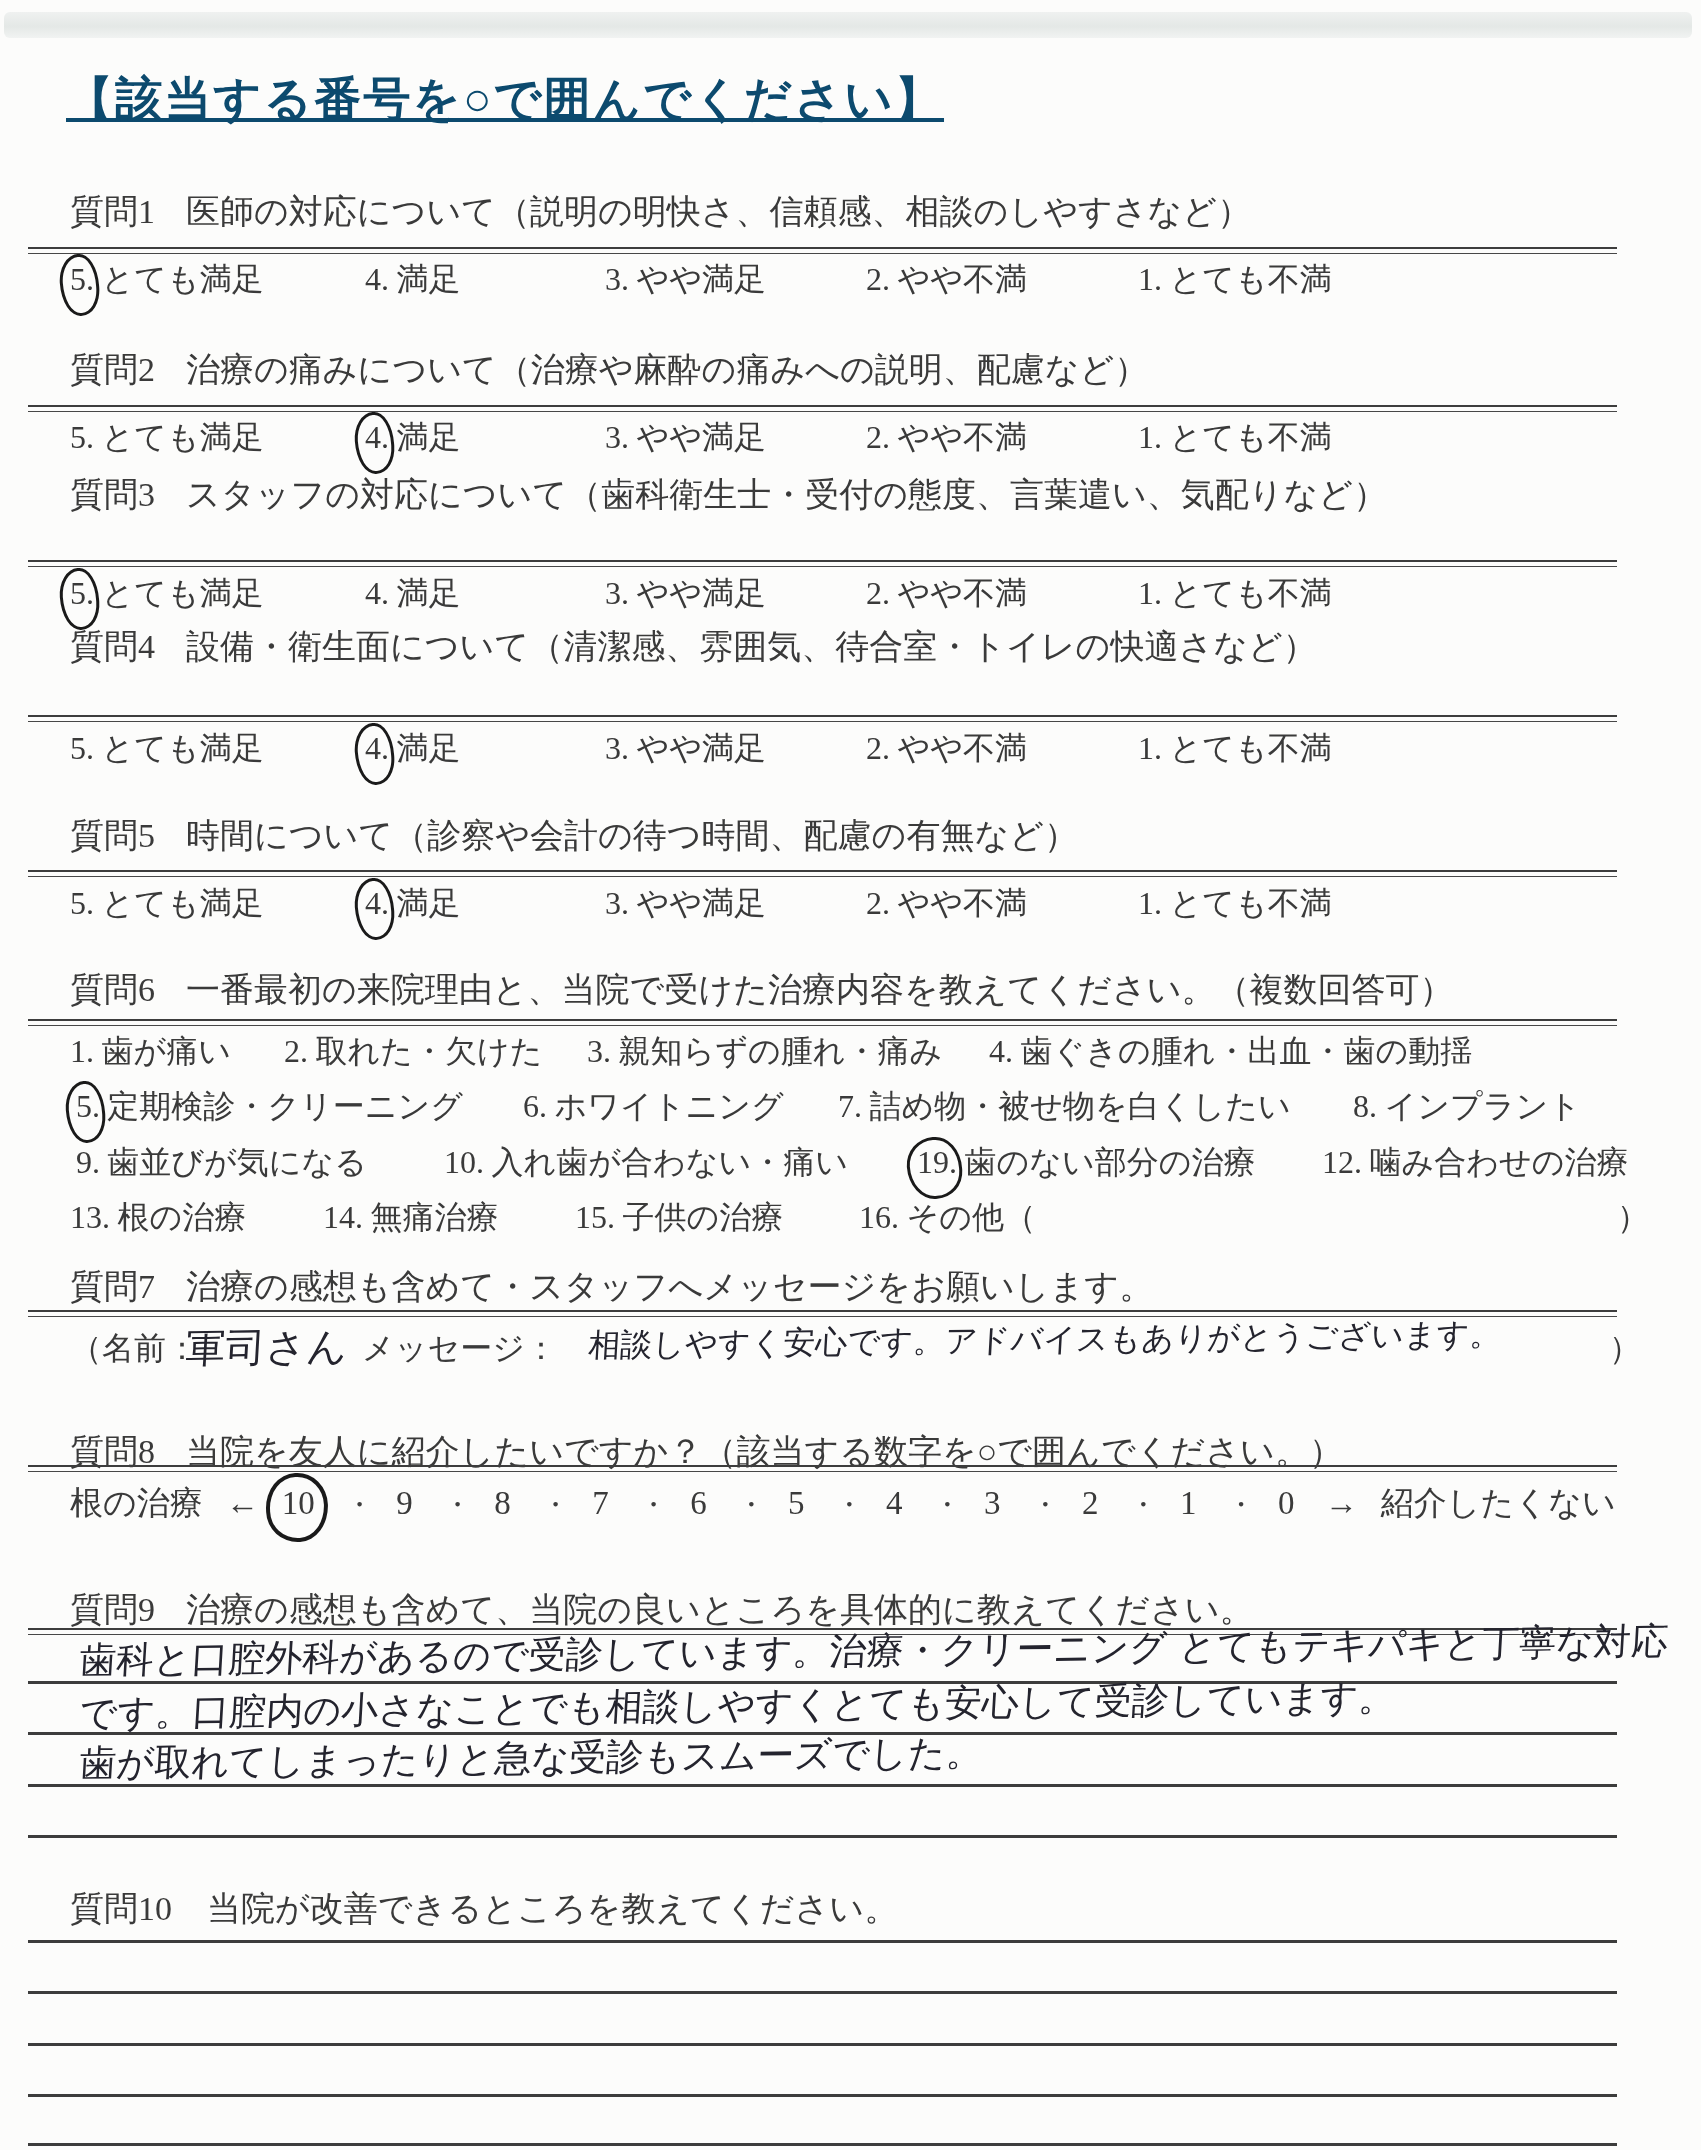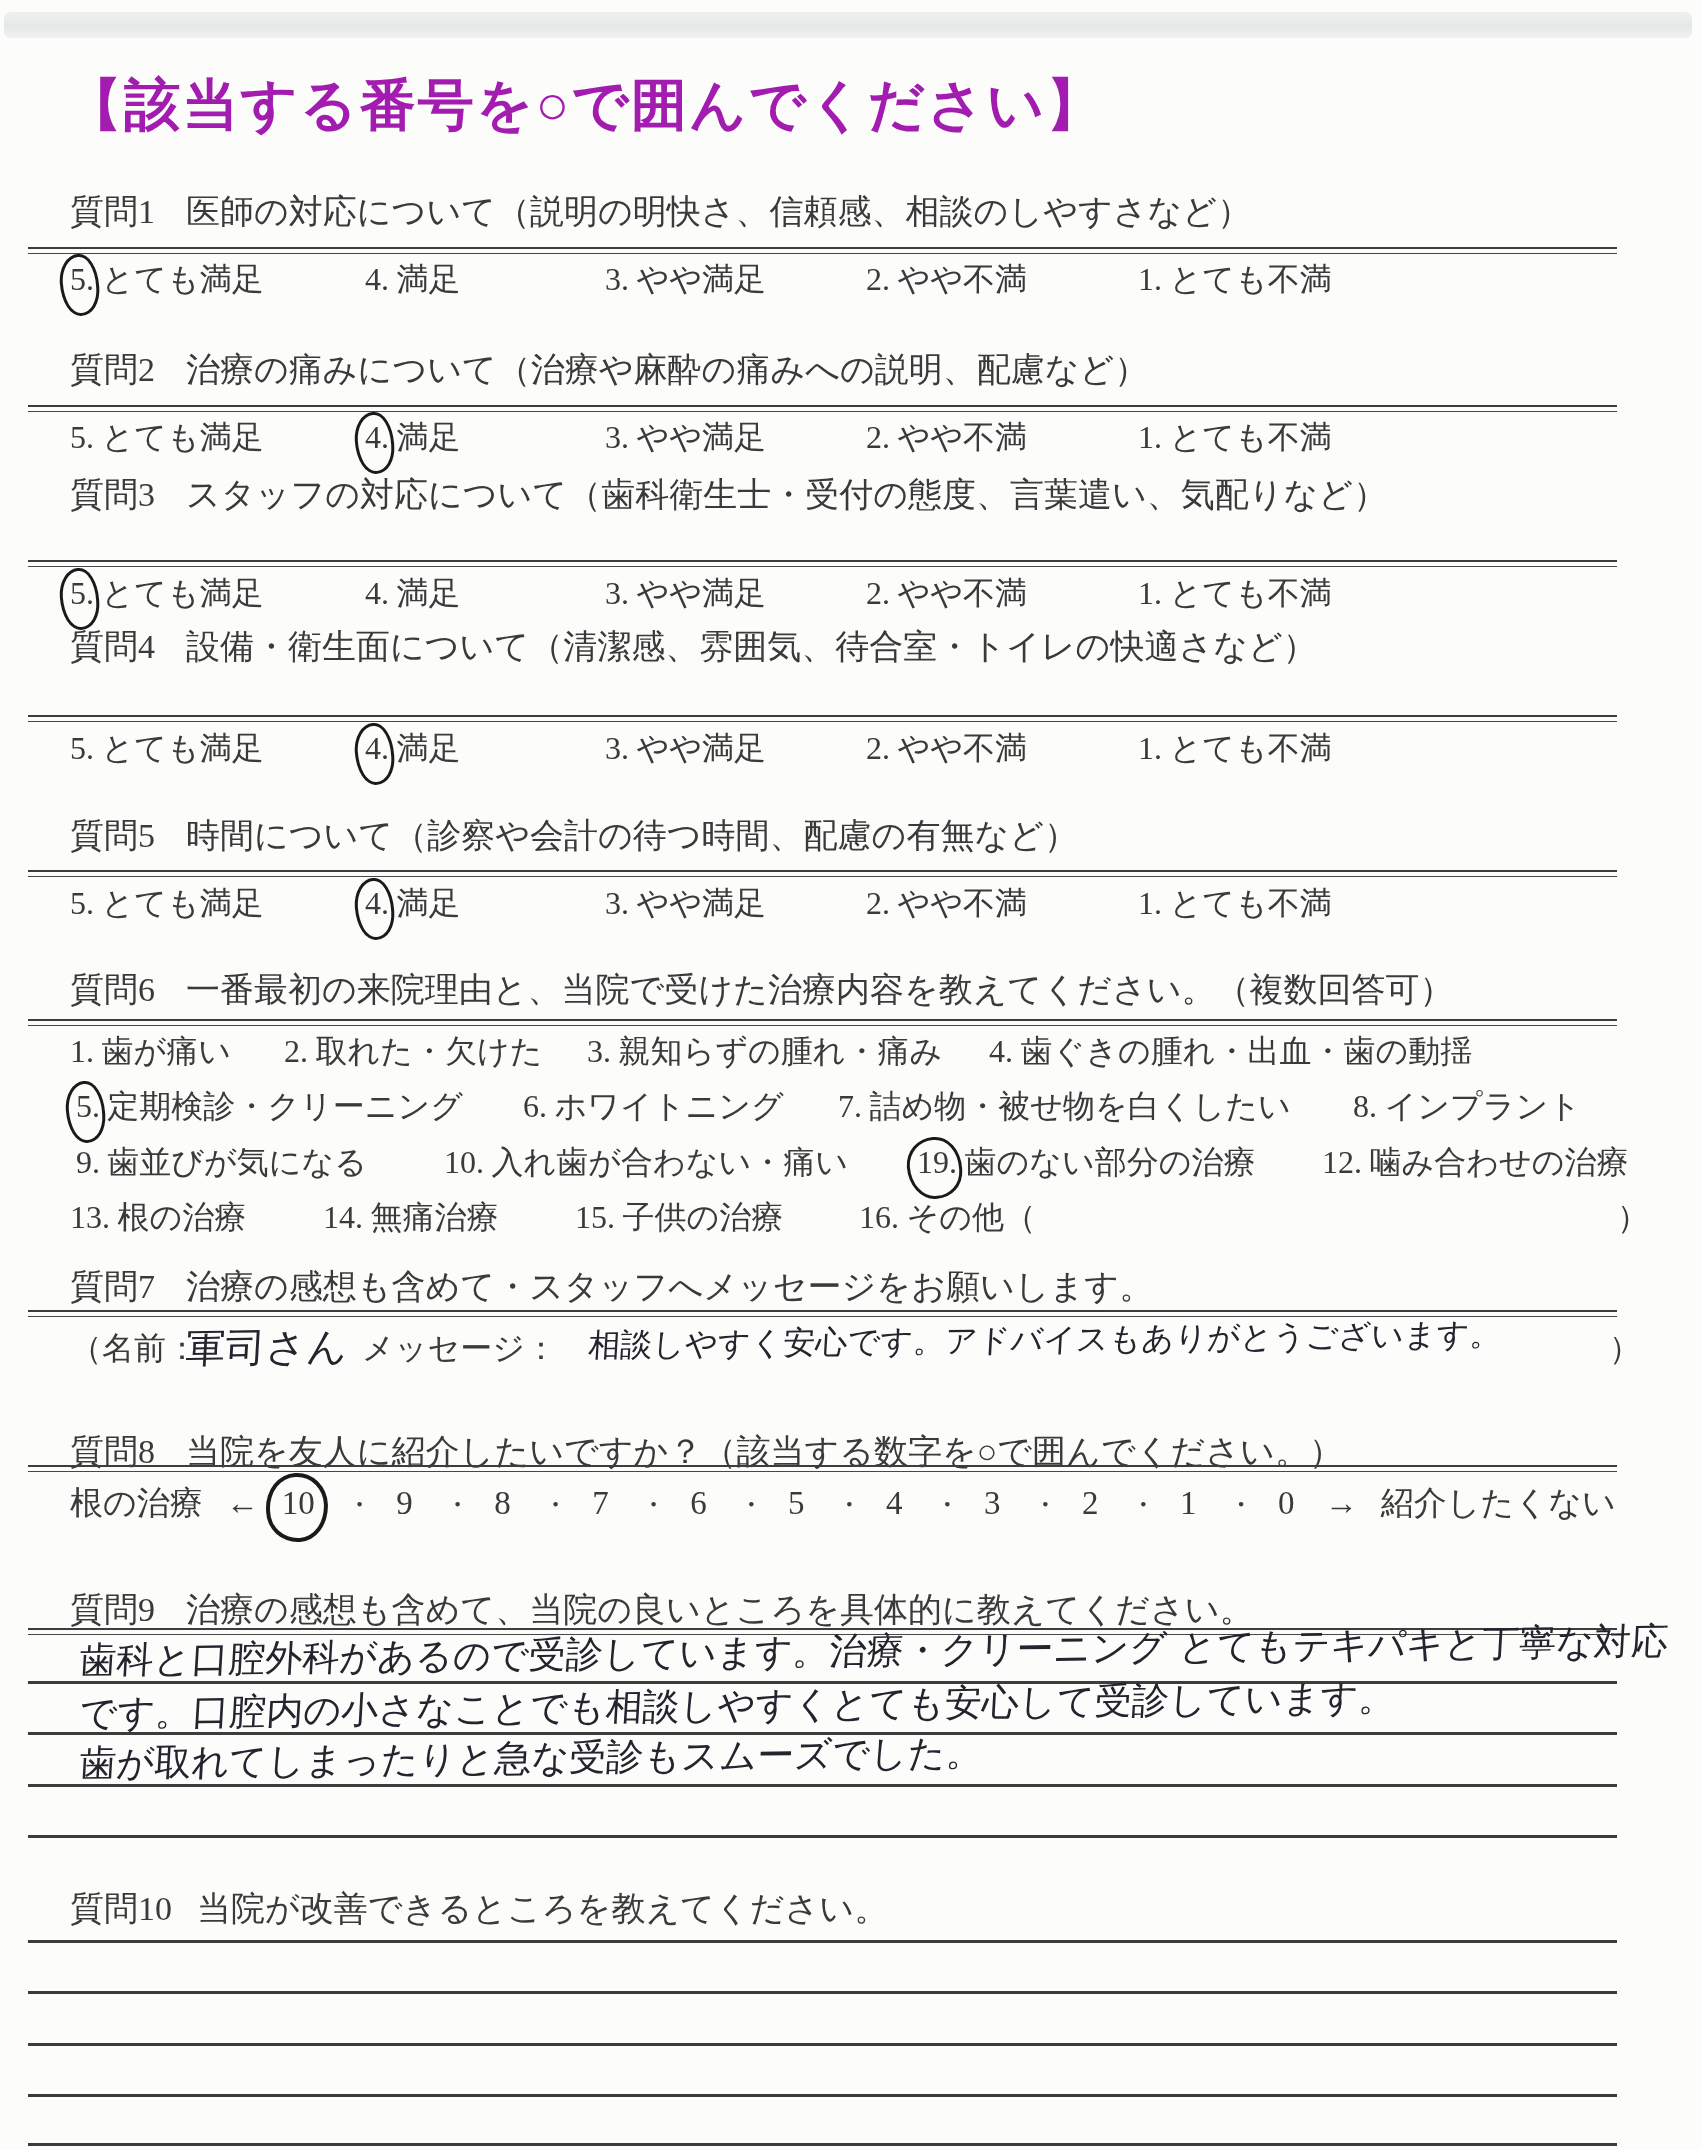--- a/index.html
+++ b/index.html
@@ -9,22 +9,23 @@
     font-family:"Liberation Serif","DejaVu Serif",serif;
     color:#3a3a3a;
   }
   .band{
     position:absolute;top:11.8px;left:4.4px;width:1688px;height:26.6px;
     background:linear-gradient(180deg,#eff1f0 0%,#e4e8e6 55%,#f1f3f2 100%);
     border-radius:5.9px;
   }
   .ptitle{
     position:absolute;left:66px;top:68px;
-    font-size:56px;font-weight:600;letter-spacing:2.2px;color:#a21caf;
+    font-size:47px;font-weight:600;letter-spacing:2.2px;color:#0c4a6e;
     white-space:nowrap;
+    text-decoration:underline;
   }
   .qrow{position:absolute;left:70px;white-space:nowrap}
   .qlabel{font-size:34px}
   .qtext{font-size:34px;margin-left:31px}
   .sep{
     position:absolute;left:28px;width:1589px;height:3.7px;
     border-top:2.2px solid #3d3d3d;border-bottom:1.5px solid #474747;
   }
   .rule{
     position:absolute;left:28px;width:1589px;height:0;
@@ -206,20 +207,20 @@
 <div class="sep" style="top:1628px"></div>
 <div class="hwline hw" style="top:1636px">歯科と口腔外科があるので受診しています。治療・クリーニング とてもテキパキと丁寧な対応</div>
 <div class="rule" style="top:1681px"></div>
 <div class="hwline hw" style="top:1689px">です。口腔内の小さなことでも相談しやすくとても安心して受診しています。</div>
 <div class="rule" style="top:1732px"></div>
 <div class="hwline hw" style="top:1739px">歯が取れてしまったりと急な受診もスムーズでした。</div>
 <div class="rule" style="top:1784px"></div>
 <div class="rule" style="top:1835px"></div>
 
 <div class="qrow" style="top:1886px">
-  <span class="qlabel">質問10</span><span class="qtext" style="margin-left:25px">当院が改善できるところを教えてください。</span>
+  <span class="qlabel">質問10</span><span class="qtext" style="margin-left:35px">当院が改善できるところを教えてください。</span>
 </div>
 <div class="rule" style="top:1940px"></div>
 <div class="rule" style="top:1991px"></div>
 <div class="rule" style="top:2043px"></div>
 <div class="rule" style="top:2094px"></div>
 <div class="rule" style="top:2143px"></div>
 
 
 </body></html>

